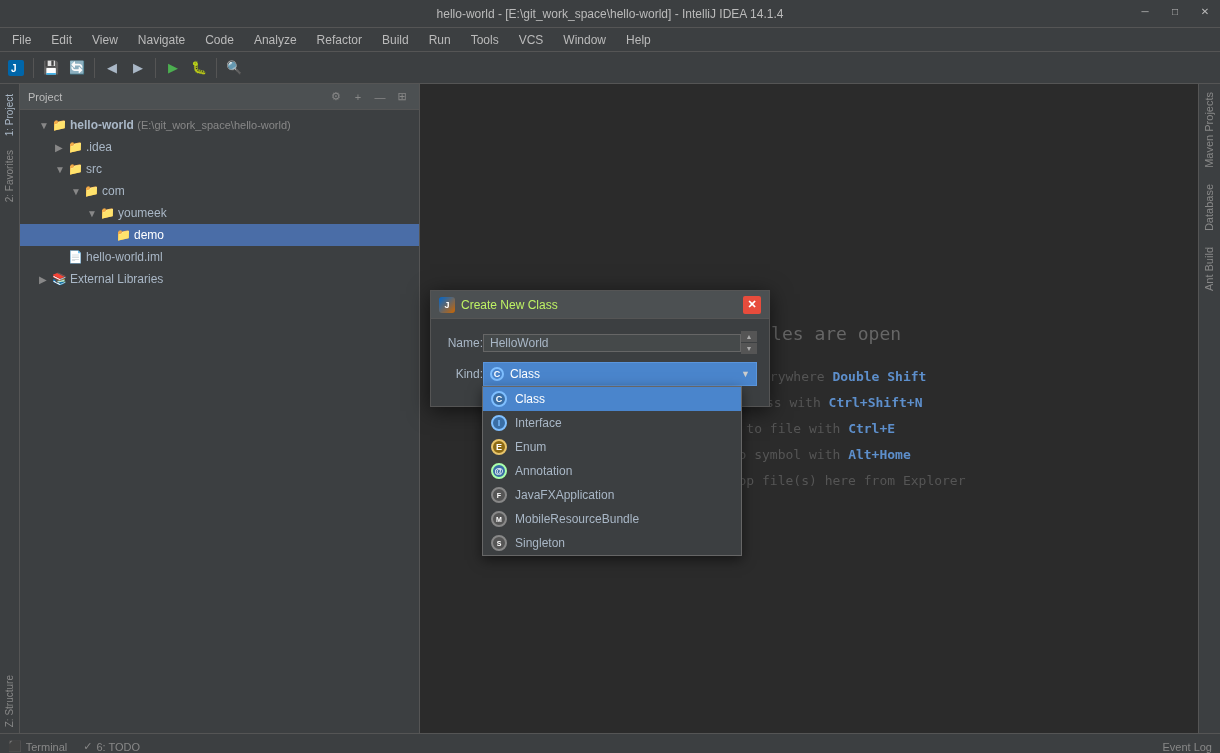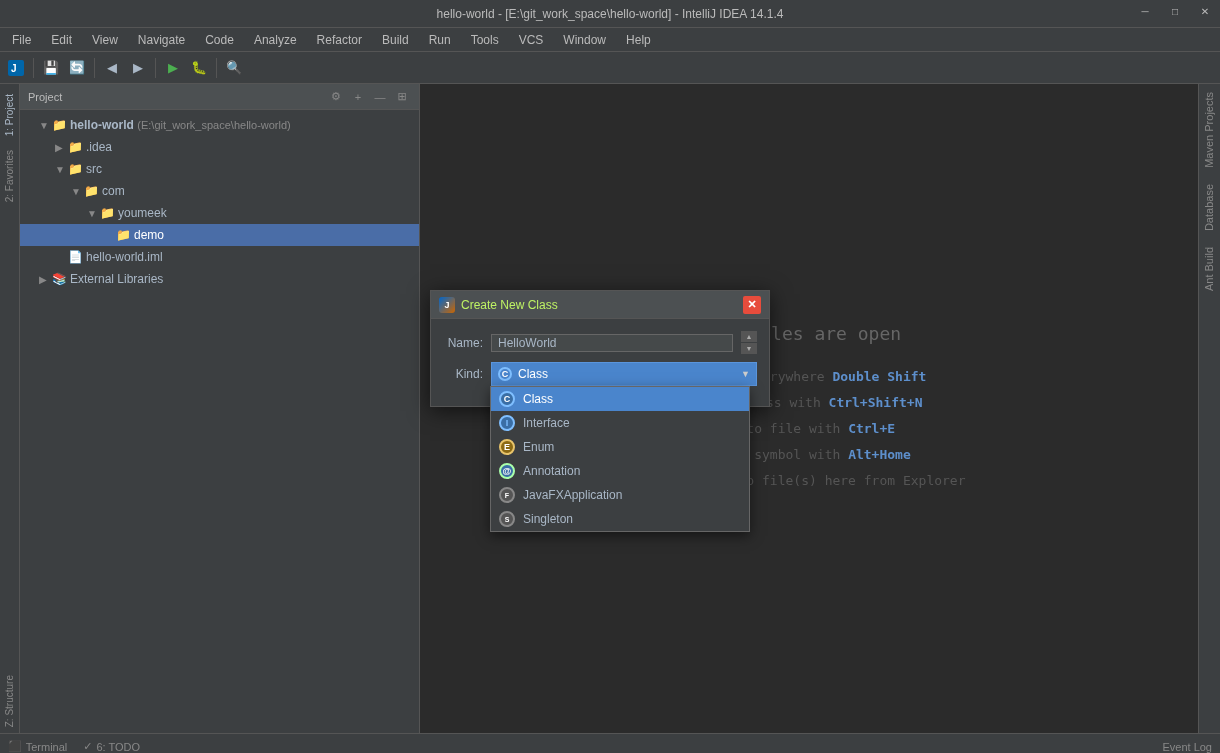--- a/index.html
+++ b/index.html
@@ -279,21 +279,20 @@
       font-weight: bold;
     }
     #dialog-body {
       padding: 12px;
       background: #3c3f41;
     }
     .dialog-row {
       display: flex;
       align-items: center;
       margin-bottom: 8px;
-      gap: 8px;
     }
     .dialog-label {
       width: 40px;
       font-size: 12px;
       color: #a9b7c6;
       text-align: right;
     }
     .dialog-input {
       flex: 1;
       height: 18px;
@@ -614,20 +613,24 @@
             </div>
             <div class="dropdown-item">
               <div class="badge badge-a">@</div>
               <span>Annotation</span>
             </div>
             <div class="dropdown-item">
               <div class="badge badge-fx">F</div>
               <span>JavaFXApplication</span>
             </div>
             <div class="dropdown-item">
+              <div class="badge badge-mr">M</div>
+              <span>MobileResourceBundle</span>
+            </div>
+            <div class="dropdown-item">
               <div class="badge badge-s">S</div>
               <span>Singleton</span>
             </div>
           </div>
         </div>
       </div>
     </div>
   </div>
 </div>
 

